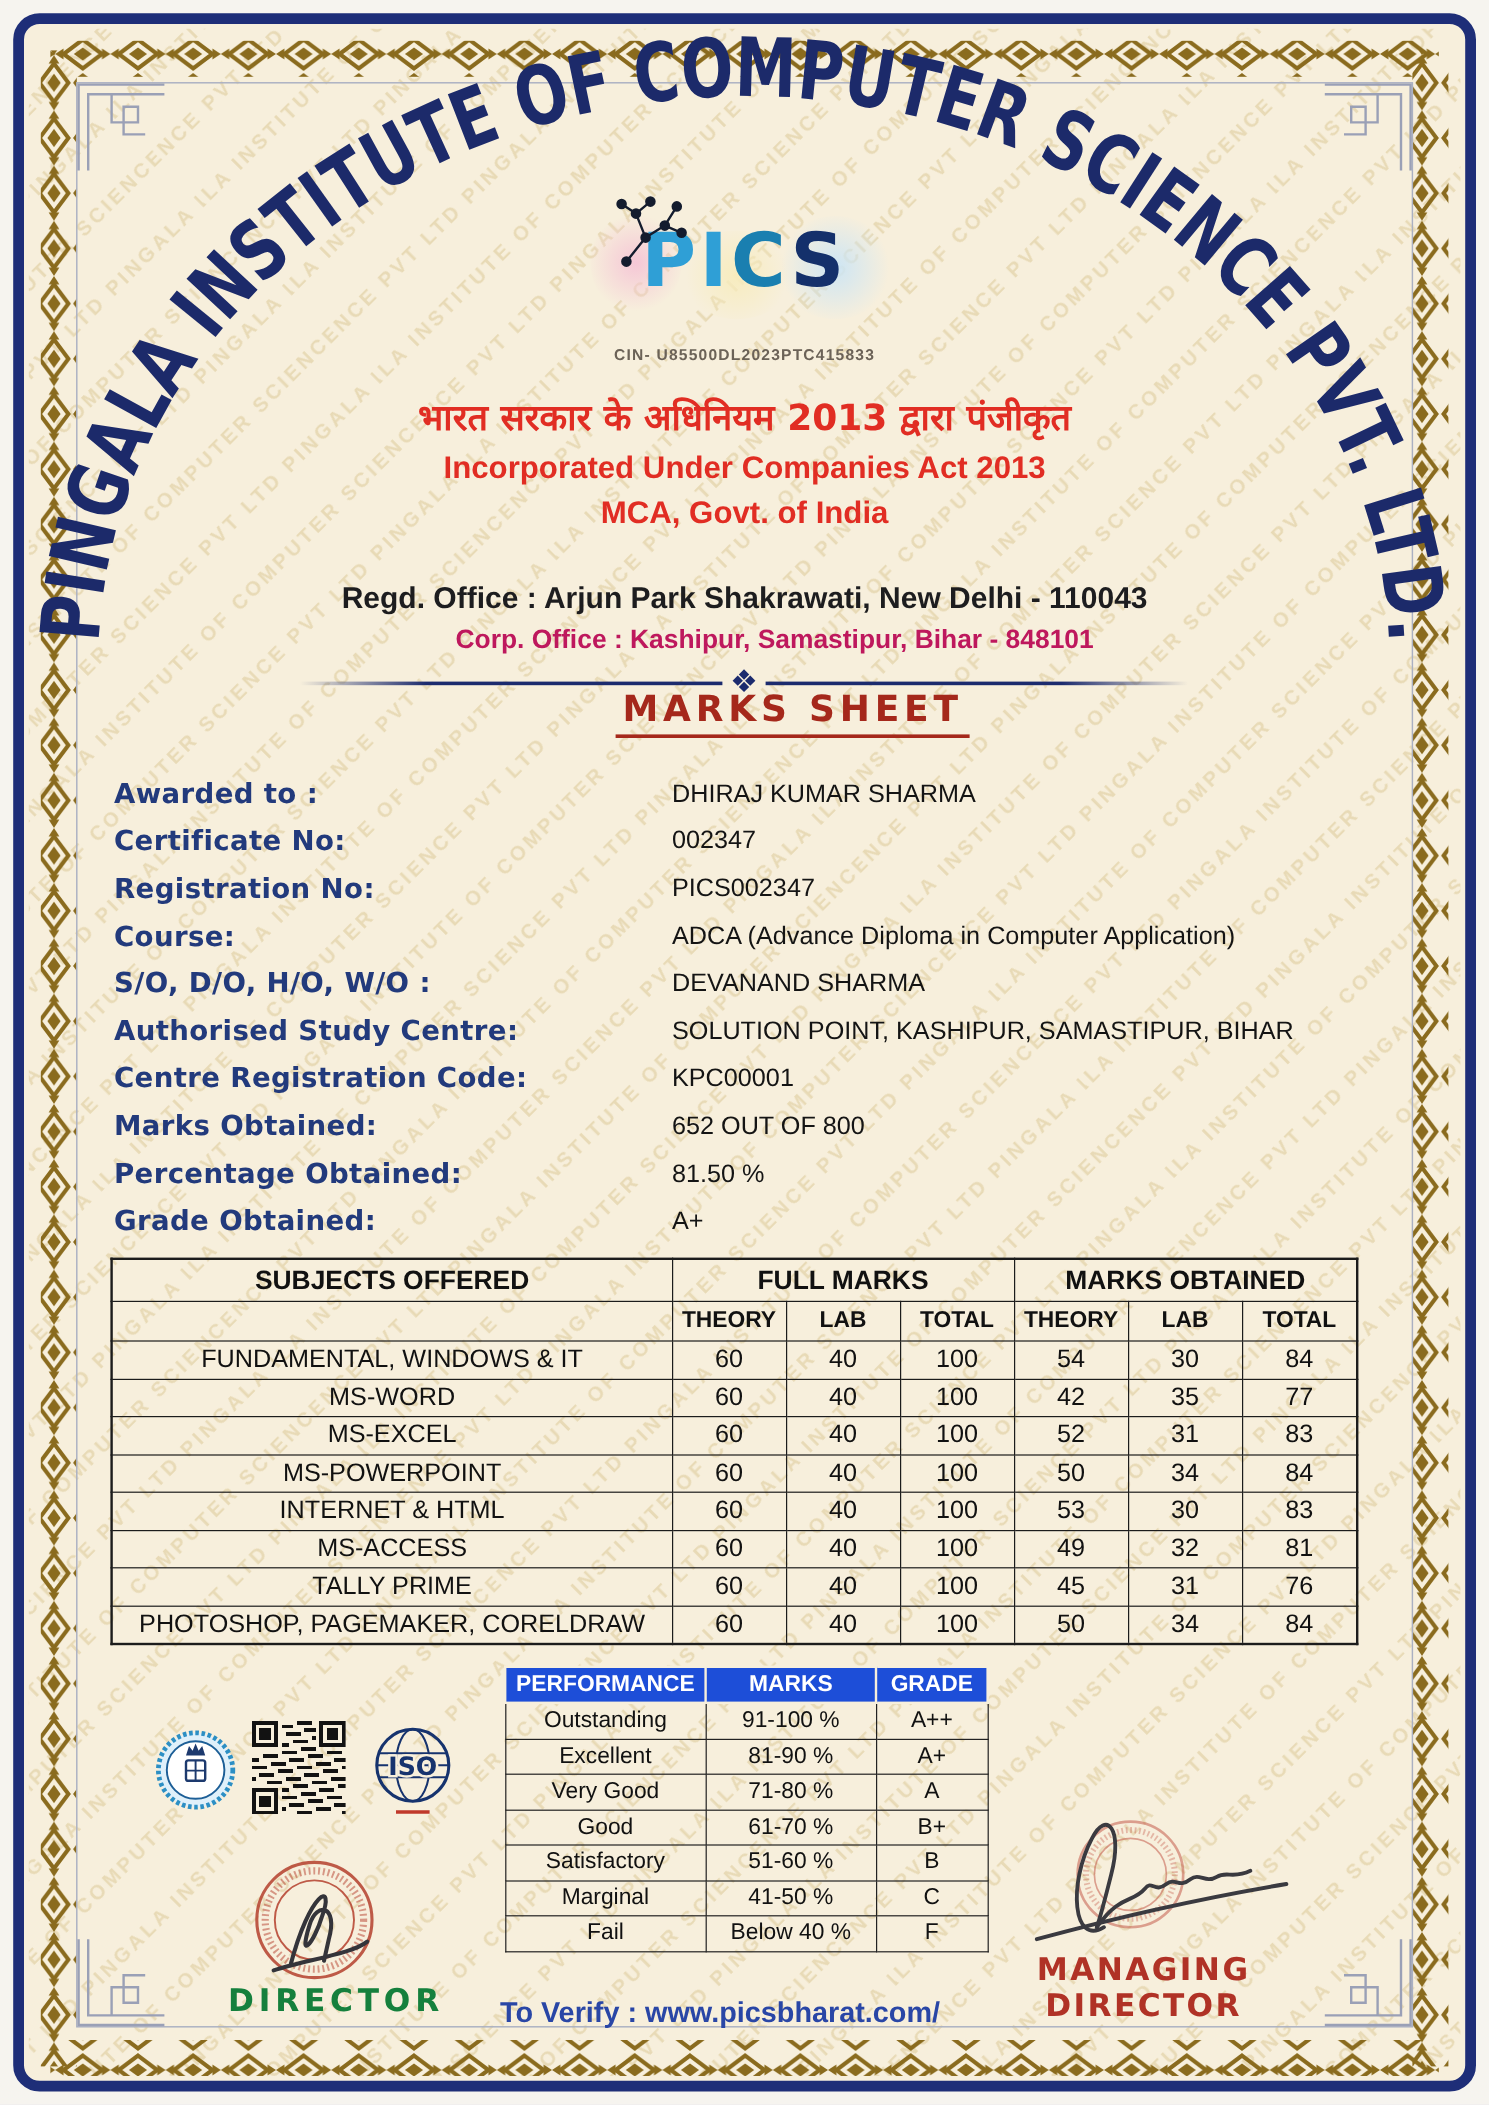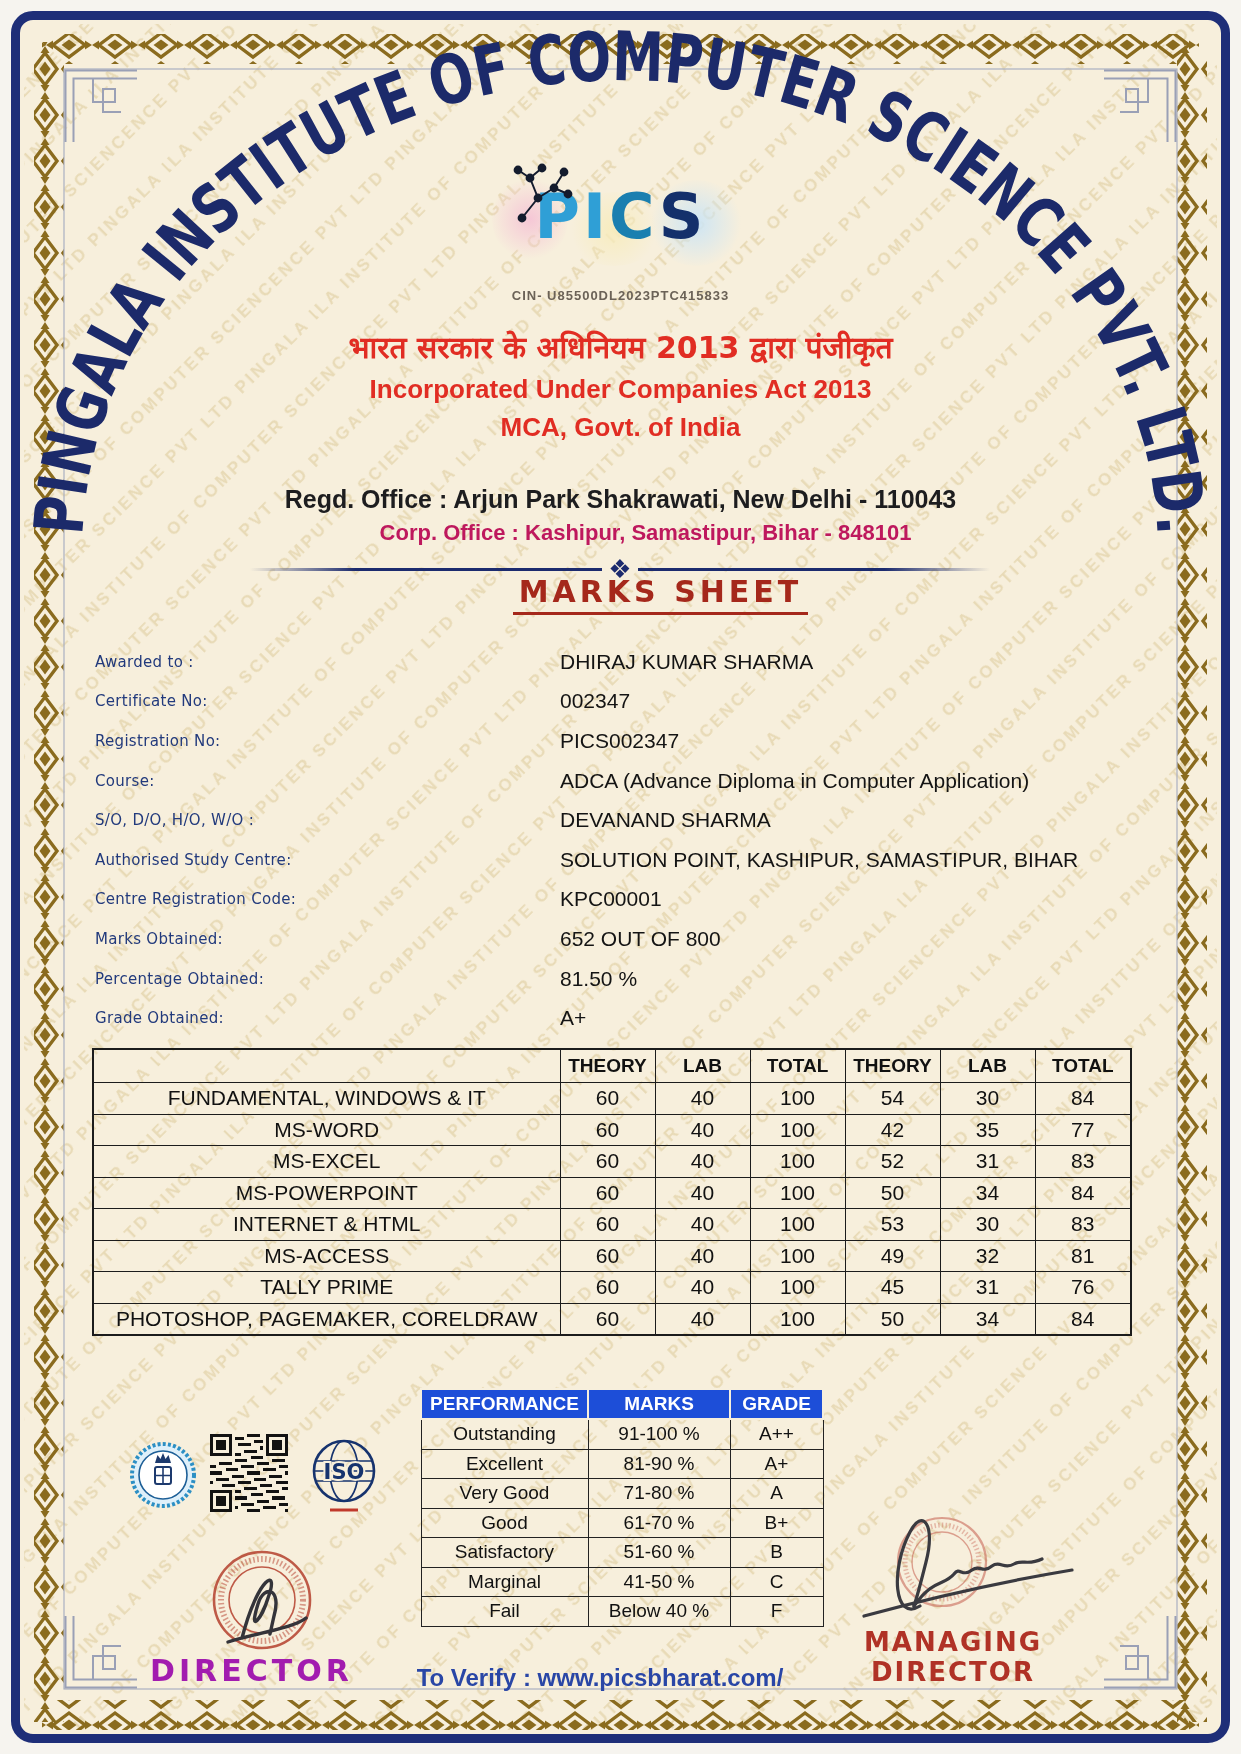--- a/index.html
+++ b/index.html
@@ -26,38 +26,38 @@
   .sheet-title{display:inline-block;font-family:"DejaVu Sans",sans-serif;font-size:30px;font-weight:bold;
       color:#a5281b;letter-spacing:4px;border-bottom:3px solid #a5281b;padding:0 6px 3px;}
   
   .logo-wrap{position:absolute;top:168px;left:0;width:100%;height:120px;}
   .blob{position:absolute;border-radius:50%;}
   .logo-text{position:absolute;top:18px;left:0;width:100%;text-align:center;
       font-family:"DejaVu Sans",sans-serif;font-size:62px;font-weight:bold;letter-spacing:3px;line-height:1;}
   
   .fields{position:absolute;left:95px;top:642px;width:1060px;}
   .field-row{display:grid;grid-template-columns:465px 1fr;align-items:center;height:39.6px;}
-  .field-label{font-family:"DejaVu Sans",sans-serif;font-size:15px;font-weight:normal;color:#223a7c;letter-spacing:.3px;}
+  .field-label{font-family:"DejaVu Sans",sans-serif;font-size:23px;font-weight:bold;color:#223a7c;letter-spacing:.3px;}
   .field-value{font-size:21px;color:#141414;}
   
   table{border-collapse:collapse;}
   .marks-table{position:absolute;left:92px;top:1048px;width:1038px;table-layout:fixed;}
   .marks-table th,.marks-table td{border:1.4px solid #1c1c1c;text-align:center;padding:0;}
   .marks-table{border:2.5px solid #1c1c1c;}
   .marks-table thead tr.grp th{font-size:22px;font-weight:bold;height:34px;color:#111;}
   .marks-table thead tr.sub th{font-size:19px;font-weight:bold;height:32px;color:#111;}
   .marks-table tbody td{font-size:21px;height:30.5px;color:#111;}
   
   .grade-table{position:absolute;left:420px;top:1388px;width:402px;table-layout:fixed;}
   .grade-table th{background:#1d4ed8;color:#fff;font-size:19px;font-weight:bold;height:26px;
       border:2px solid #f7efdc;}
   .grade-table td{border:1.3px solid #222;font-size:19px;text-align:center;height:26.5px;color:#111;}
   
-  .director-label{position:absolute;left:150px;top:1653px;width:220px;text-align:left;
-      font-family:"DejaVu Sans",sans-serif;font-size:30px;font-weight:bold;color:#a21caf;letter-spacing:4px;}
+  .director-label{position:absolute;left:150px;top:1653px;width:220px;text-align:right;
+      font-family:"DejaVu Sans",sans-serif;font-size:26px;font-weight:bold;color:#15803d;letter-spacing:4px;}
   .md-label{position:absolute;left:788px;top:1627px;width:330px;text-align:center;
       font-family:"DejaVu Sans",sans-serif;font-size:26px;font-weight:bold;color:#b03226;letter-spacing:2px;}
   .verify{position:absolute;left:400px;top:1664px;width:400px;text-align:center;
       font-size:24px;font-weight:bold;color:#2946a6;}
   .wm-text{font-family:"Liberation Sans",sans-serif;font-weight:bold;}
 </style>
 </head>
 <body>
 
 <div class="page">
@@ -205,20 +205,25 @@
     <colgroup>
       <col style="width:467px">
         <col style="width:95px">
         <col style="width:95px">
         <col style="width:95px">
       <col style="width:95px">
         <col style="width:95px">
         <col style="width:96px">
     </colgroup>
     <thead>
+      <tr class="grp">
+        <th>SUBJECTS OFFERED</th>
+        <th colspan="3">FULL MARKS</th>
+        <th colspan="3">MARKS OBTAINED</th>
+      </tr>
       <tr class="sub">
         <th></th>
         <th>THEORY</th>
         <th>LAB</th>
         <th>TOTAL</th>
         <th>THEORY</th>
         <th>LAB</th>
         <th>TOTAL</th>
       </tr>
     </thead>

